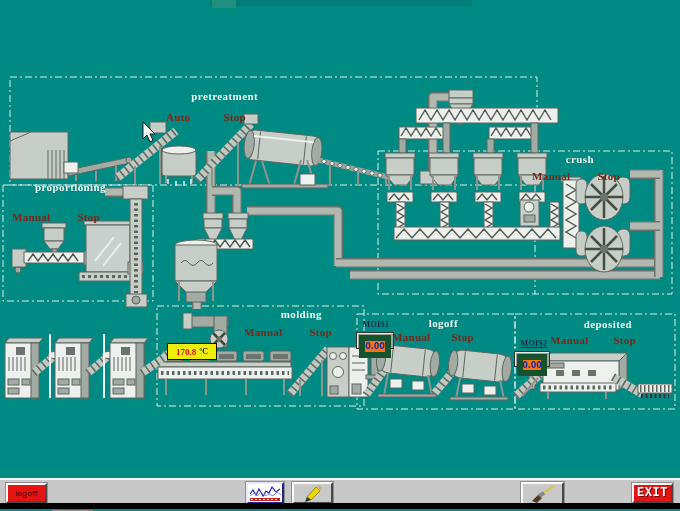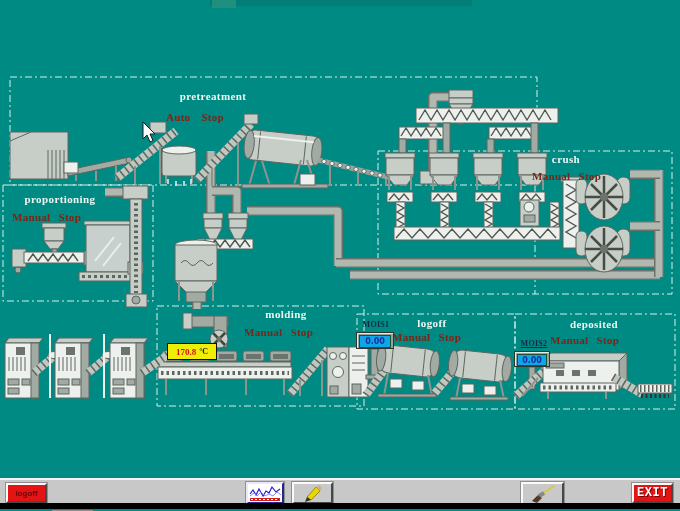--- a/index.html
+++ b/index.html
@@ -16,28 +16,28 @@
   .leg{stroke:#8d968e;stroke-width:2;fill:none;}
   .zz{fill:none;stroke:#4f584f;stroke-width:1.4;}
   .chain{stroke:#5d665f;stroke-width:4;stroke-dasharray:2.5 3;fill:none;}
   .belt{stroke:#bfc7bf;stroke-width:8;fill:none;}
   .beltd{stroke:#5d665f;stroke-width:8;fill:none;stroke-dasharray:1.5 4.5;}
   .pipeO{fill:none;stroke:#6a726b;stroke-width:10;stroke-linejoin:round;}
   .pipeI{fill:none;stroke:#b0b8b0;stroke-width:7;stroke-linejoin:round;}
   .dash{fill:none;stroke:#d9efe8;stroke-width:1;stroke-dasharray:7 3 2 3;}
   
   .slabel{position:absolute;font:bold 11px "Liberation Serif",serif;color:#eef6f1;
-          text-align:center;letter-spacing:.4px;}
-  .mline{position:absolute;display:flex;justify-content:flex-start;gap:11px;
+          text-align:right;letter-spacing:.4px;}
+  .mline{position:absolute;display:flex;justify-content:space-between;gap:11px;
          font:bold 11px "Liberation Serif",serif;color:#7a2516;letter-spacing:.3px;}
   .dlabel{position:absolute;font:bold 8px "Liberation Serif",serif;color:#16294a;
           text-align:center;letter-spacing:.3px;}
   .lcd{position:absolute;background:#9aa29b;border:1px solid #2e362e;padding:2px;
        box-shadow:inset 1px 1px 0 #e6eae6;box-sizing:border-box;}
-  .lcd-in{background:#0ea5e9;border:1px solid #14532d;color:#1a2f9a;
+  .lcd-in{background:#f97316;border:6px solid #14532d;color:#1a2f9a;
           font:bold 8px "DejaVu Sans",sans-serif;height:100%;
           display:flex;align-items:center;justify-content:center;}
   .temp{position:absolute;background:#f0ee06;border:1px solid #101010;
         display:flex;align-items:center;justify-content:center;gap:3px;box-sizing:border-box;margin-top:16px;}
   .temp-val{color:#d61414;font:bold 9px "Liberation Serif",serif;}
   .temp-unit{color:#202020;font:bold 8px "Liberation Serif",serif;}
   
   #bottombar{position:absolute;left:0;top:478px;width:680px;height:25px;
              background:#c8c8c8;border-top:2px solid #f2f2f2;}
   #blackstrip{position:absolute;left:0;top:503px;width:680px;height:6px;background:#000;}
@@ -469,21 +469,21 @@
     </g>
   </svg>
 
   
   <div class="slabel" style="left:168px;top:90px;width:90px;">pretreatment</div>
   <div class="mline" style="left:166px;top:111px;width:80px;">
     <span>Auto</span>
     <span>Stop</span>
   </div>
 
-  <div class="slabel" style="left:14px;top:193px;width:92px;">proportioning</div>
+  <div class="slabel" style="left:14px;top:181px;width:92px;">proportioning</div>
   <div class="mline" style="left:12px;top:211px;width:88px;gap:8px;">
     <span>Manual</span>
     <span>Stop</span>
   </div>
 
   <div class="slabel" style="left:538px;top:153px;width:56px;font-family:Liberation Serif, serif;">crush</div>
   <div class="mline" style="left:532px;top:170px;width:88px;gap:8px;">
     <span>Manual</span>
     <span>Stop</span>
   </div>

